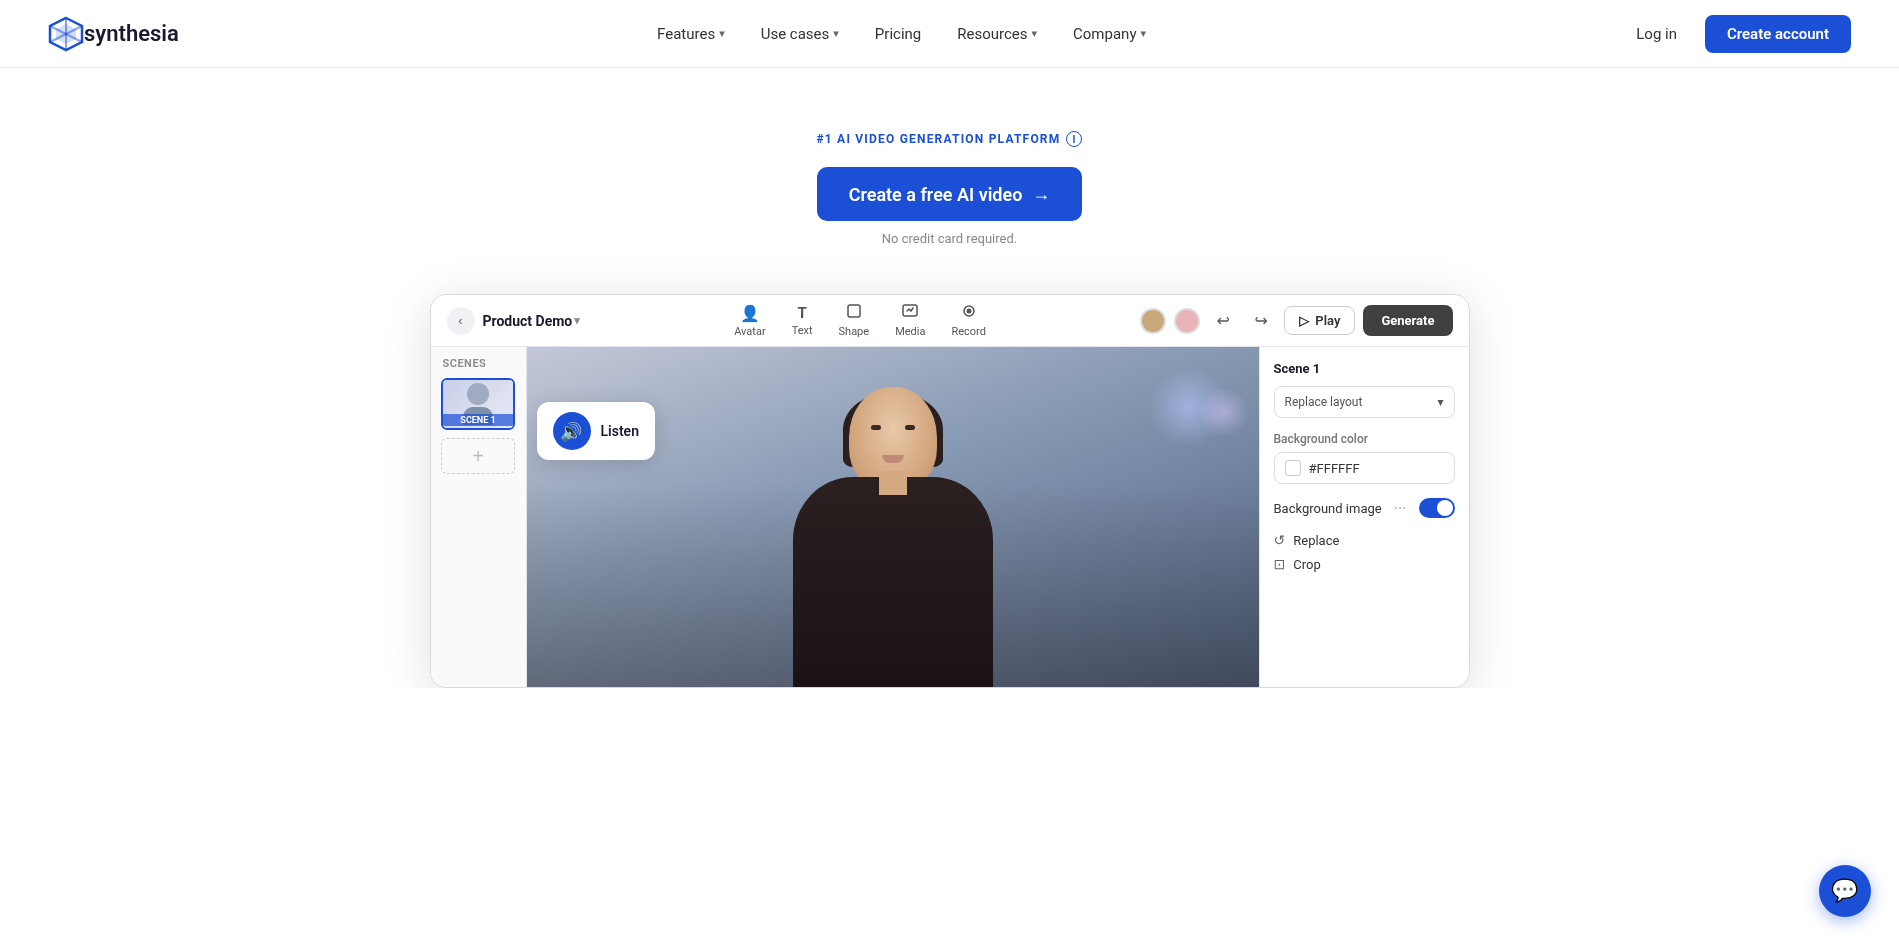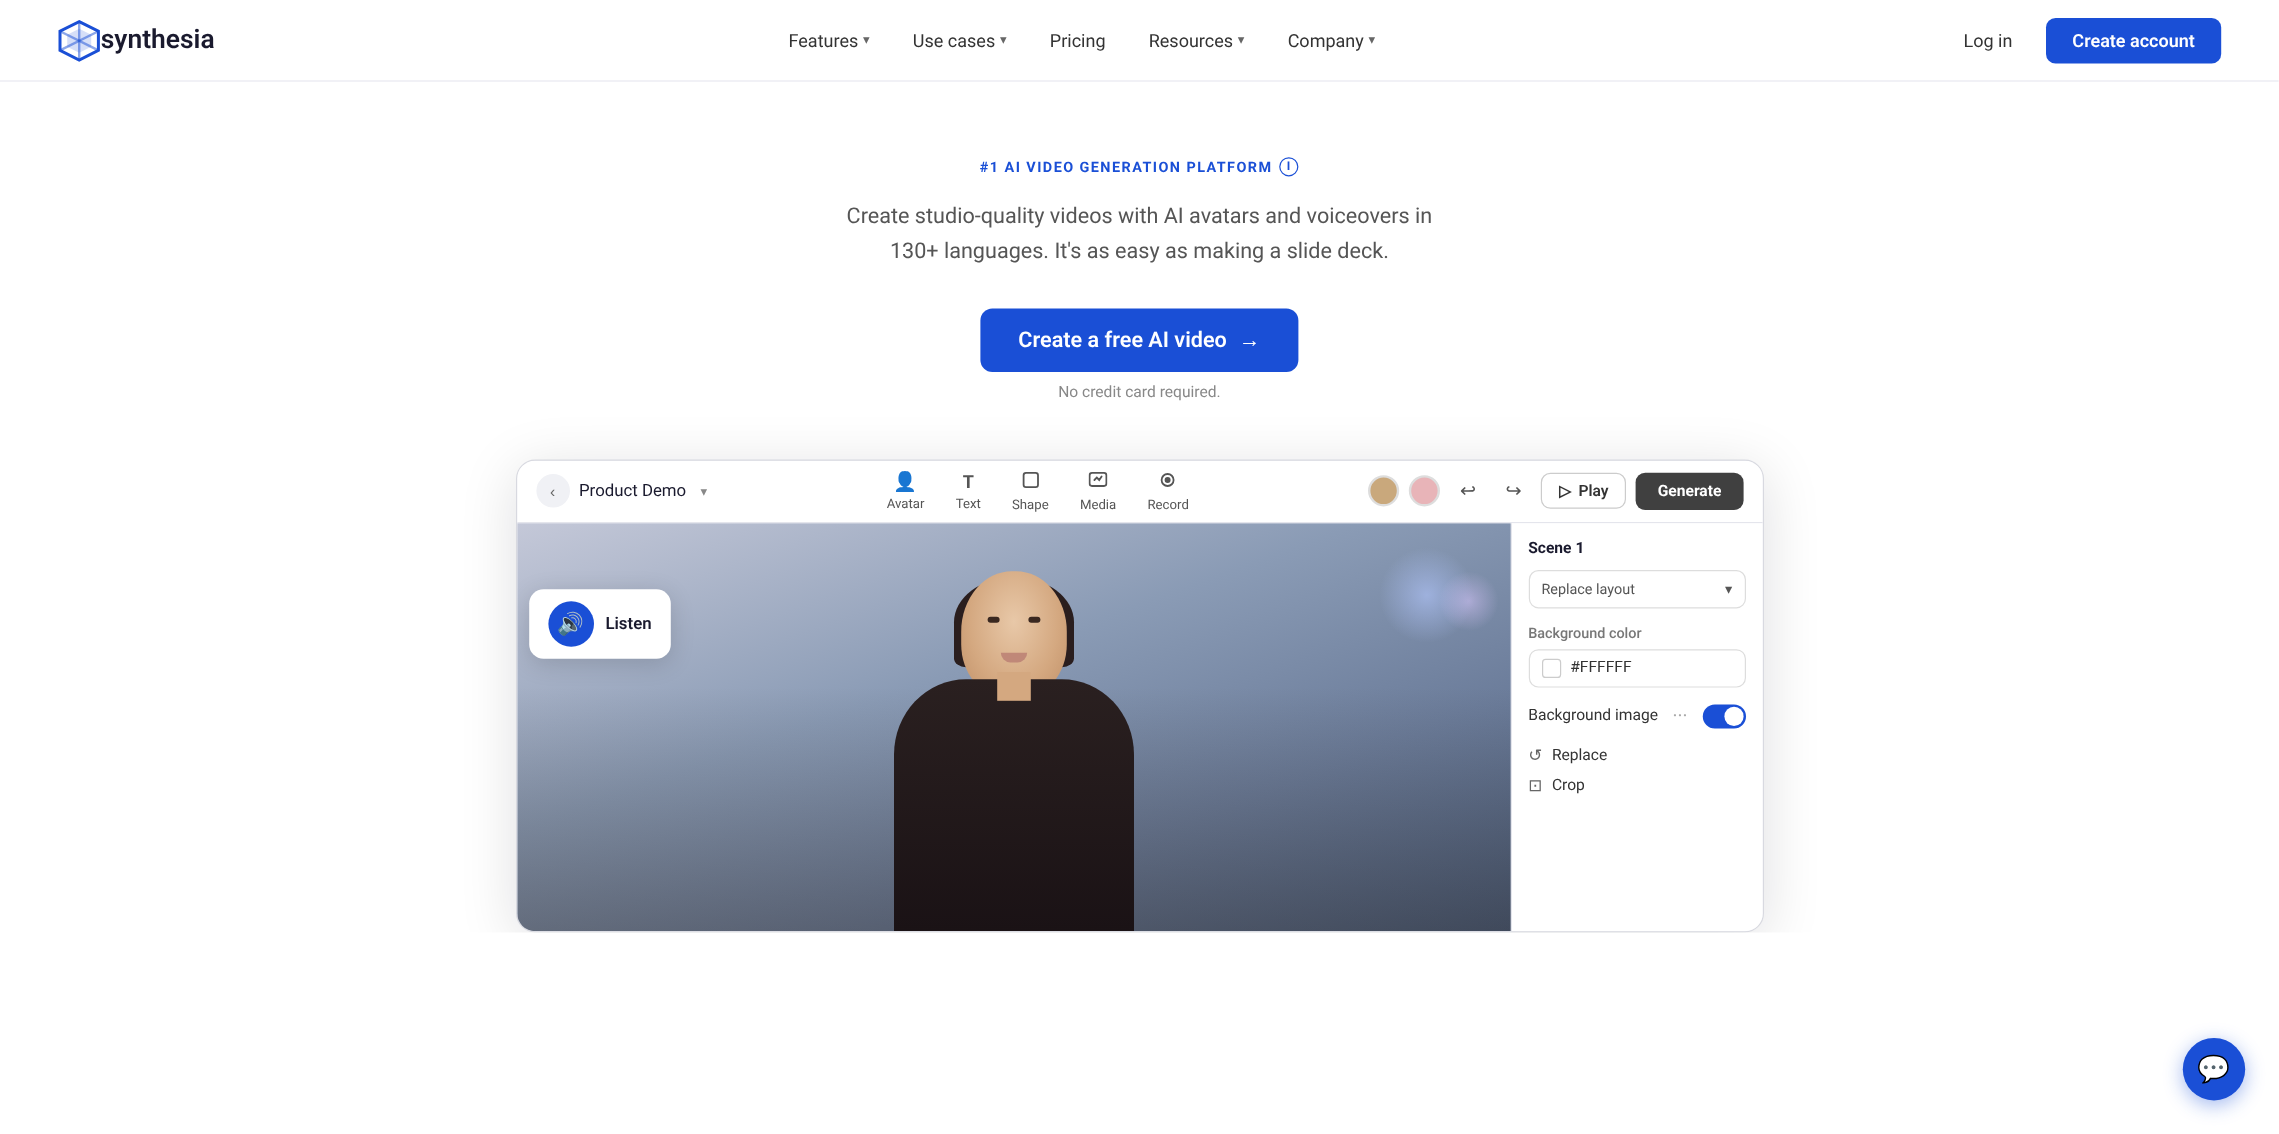--- a/index.html
+++ b/index.html
@@ -71,22 +71,22 @@
       padding: 0 16px; height: 52px; border-bottom: 1px solid #e4e5ec;
       gap: 8px;
     }
     .toolbar-back {
       width: 28px; height: 28px; border-radius: 50%; background: #f0f1f5;
       display: flex; align-items: center; justify-content: center;
       font-size: 13px; color: #666; cursor: pointer; border: none;
       flex-shrink: 0;
     }
     .toolbar-project {
-      display: flex; align-items: center; gap: 12px;
-      font-size: 14px; font-weight: 400; color: #1a1a2e; margin-right: auto;
+      display: flex; align-items: center; gap: 2px;
+      font-size: 14px; font-weight: 700; color: #1a1a2e; margin-right: auto;
     }
     .toolbar-project .chevron { font-size: 11px; color: #888; }
     .toolbar-tools { display: flex; align-items: center; gap: 2px; }
     .tool-btn {
       display: flex; flex-direction: column; align-items: center;
       padding: 6px 12px; border-radius: 8px; cursor: pointer;
       border: none; background: none; font-family: inherit;
       transition: background 0.15s;
     }
     .tool-btn .tool-icon { font-size: 16px; color: #555; margin-bottom: 2px; }
@@ -255,21 +255,20 @@
     <button class="btn-login">Log in</button>
     <button class="btn-create">Create account</button>
   </div>
 </nav>
 
 <section class="hero">
   <div class="hero-badge">
     <span>#1 AI VIDEO GENERATION PLATFORM</span>
     <span class="info-icon">i</span>
   </div>
-  <p class="hero-subtitle">Create studio-quality videos with AI avatars and voiceovers in 130+ languages. It's as easy as making a slide deck.</p>
   <div>
     <a class="btn-cta" href="#">
       <span>Create a free AI video</span>
       <span class="arrow">→</span>
     </a>
   </div>
   <p class="hero-disclaimer">No credit card required.</p>
 </section>
 
 <div class="product-wrapper">
@@ -325,20 +324,35 @@
         <button class="btn-play">
           <span>▷</span>
           <span>Play</span>
         </button>
         <button class="btn-generate">Generate</button>
       </div>
     </div>
 
     <div class="product-body">
 
+      <div class="scenes-panel">
+        <span class="scenes-label">Scenes</span>
+        <div class="scene-thumb">
+          <div class="scene-thumb-inner">
+            <div style="display:flex;flex-direction:column;align-items:center;gap:2px;">
+              <div style="width:22px;height:22px;border-radius:50%;background:#a0aac0;"></div>
+              <div style="width:30px;height:18px;border-radius:10px 10px 0 0;background:#8090a8;"></div>
+            </div>
+          </div>
+          <div class="scene-label">SCENE 1</div>
+        </div>
+        <button class="scene-add-btn">
+          <span style="font-size:20px;color:#bbb;">+</span>
+        </button>
+      </div>
 
       <div class="main-canvas" style="position:relative;">
 
         <div class="canvas-placeholder">
 
           <div class="canvas-bg-blur"></div>
           <div class="canvas-bg-blur2"></div>
 
           <div style="position:absolute;bottom:0;left:0;right:0;height:60%;background:linear-gradient(180deg,transparent,rgba(40,30,20,0.3));"></div>
 

